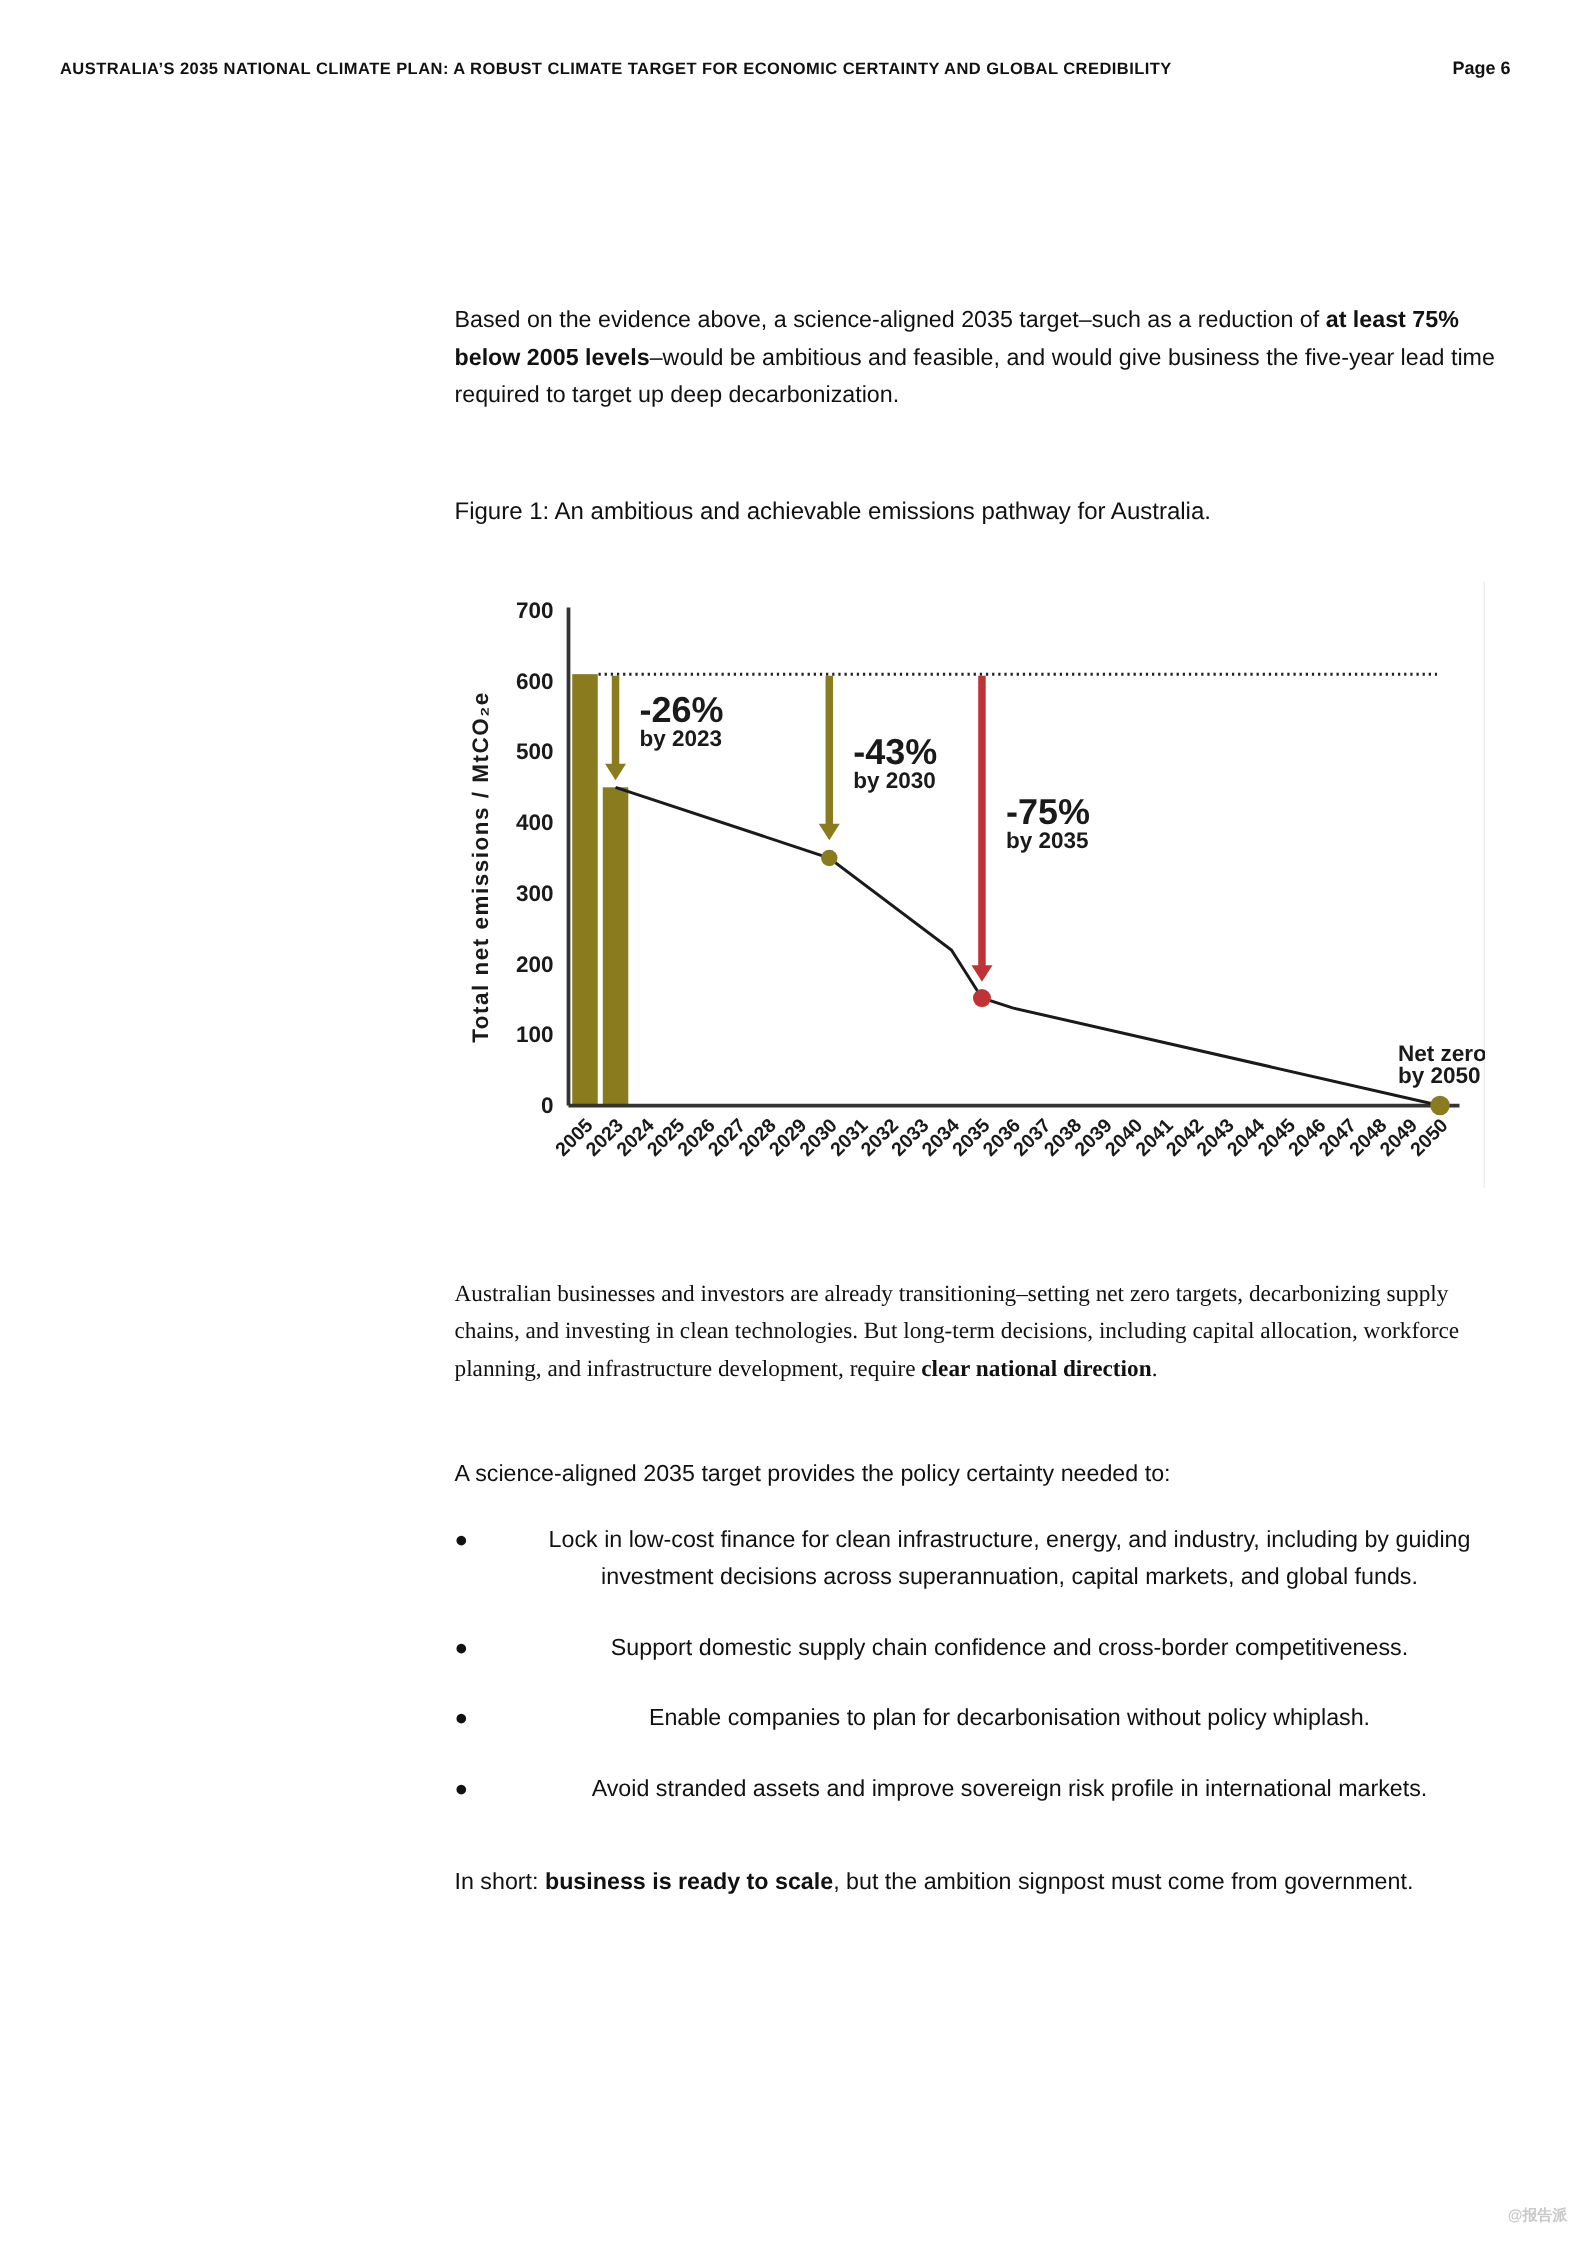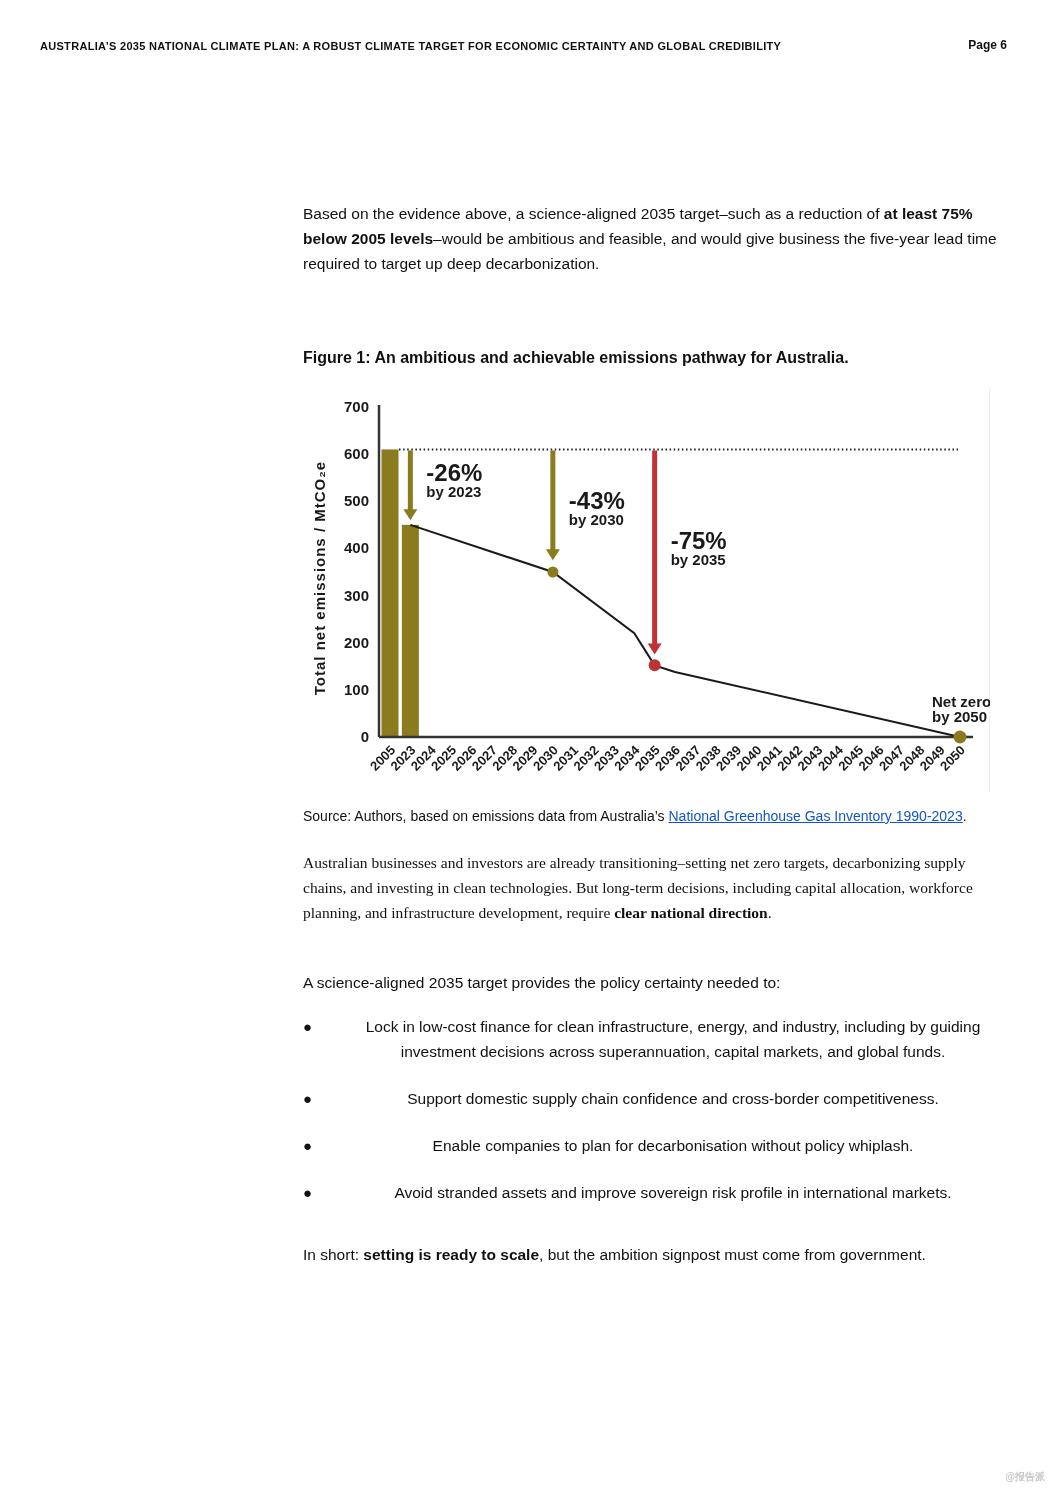--- a/index.html
+++ b/index.html
@@ -15,21 +15,21 @@
     display:flex; justify-content:space-between; align-items:flex-end;
   }
   #header .htitle { font-size:11px; font-weight:700; letter-spacing:.3px; }
   #header .hpage  { font-size:12px; font-weight:600; }
 
   
   .col { position:absolute; left:303px; width:708px; font-size:15.5px; line-height:25px; }
   .b { font-weight:700; }
 
   #intro { top:201px; }
-  #figure-title { top:345px; font-weight:700; font-size:16px; }
+  #figure-title { top:329px; font-weight:400; font-size:16px; }
 
   #figure {
     position:absolute; left:303px; top:388px; width:687px; height:404px;
     border-right:1px solid #ededed;
   }
   #chart-svg { width:687px; height:404px; display:block; }
   #chart-svg text { font-family:"Liberation Sans","DejaVu Sans",sans-serif; fill:#1a1a1a; }
 
   #source { top:806px; font-size:14px; line-height:20px; }
   #source a { color:#1155cc; text-decoration:underline; }
@@ -122,21 +122,20 @@
         <text x="367.64099999999996" y="161" font-size="24" font-weight="bold" text-anchor="start">-75%</text>
         <text x="367.64099999999996" y="177" font-size="15" font-weight="bold" text-anchor="start">by 2035</text>
         <circle cx="249.856" cy="184.01" r="5.5" fill="#8a7b1e"></circle>
         <circle cx="351.64099999999996" cy="277.3472" r="6" fill="#c03335"></circle>
         <circle cx="656.996" cy="349" r="6.5" fill="#8a7b1e"></circle>
         <text x="629" y="319" font-size="15" font-weight="bold" text-anchor="start">Net zero</text>
         <text x="629" y="334" font-size="15" font-weight="bold" text-anchor="start">by 2050</text>
       </svg>
   </div>
 
-  <p id="source" class="col"><span>Source: Authors, based on emissions data from Australia’s </span><a href="#">National Greenhouse Gas Inventory 1990-2023</a><span>.</span></p>
 
   <p id="para-transition" class="col"><span>Australian businesses and investors are already transitioning–setting net zero targets, decarbonizing supply chains, and investing in clean technologies. But long-term decisions, including capital allocation, workforce planning, and infrastructure development, require </span><span class="b">clear national direction</span><span>.</span></p>
 
   <p id="para-certainty" class="col">A science-aligned 2035 target provides the policy certainty needed to:</p>
 
   <ul id="bullets" class="col">
     <li>
         <span class="dot">●</span>
         <span class="btxt">Lock in low-cost finance for clean infrastructure, energy, and industry, including by guiding investment decisions across superannuation, capital markets, and global funds.</span>
       </li>
@@ -147,17 +146,17 @@
     <li>
         <span class="dot">●</span>
         <span class="btxt">Enable companies to plan for decarbonisation without policy whiplash.</span>
       </li>
     <li>
         <span class="dot">●</span>
         <span class="btxt">Avoid stranded assets and improve sovereign risk profile in international markets.</span>
       </li>
   </ul>
 
-  <p id="closing" class="col"><span>In short: </span><span class="b">setting is ready to scale</span><span>, but the ambition signpost must come from government.</span></p>
+  <p id="closing" class="col"><span>In short: </span><span class="b">business is ready to scale</span><span>, but the ambition signpost must come from government.</span></p>
 
   <div id="watermark">@报告派</div>
 
 </div>
 
 </body></html>

